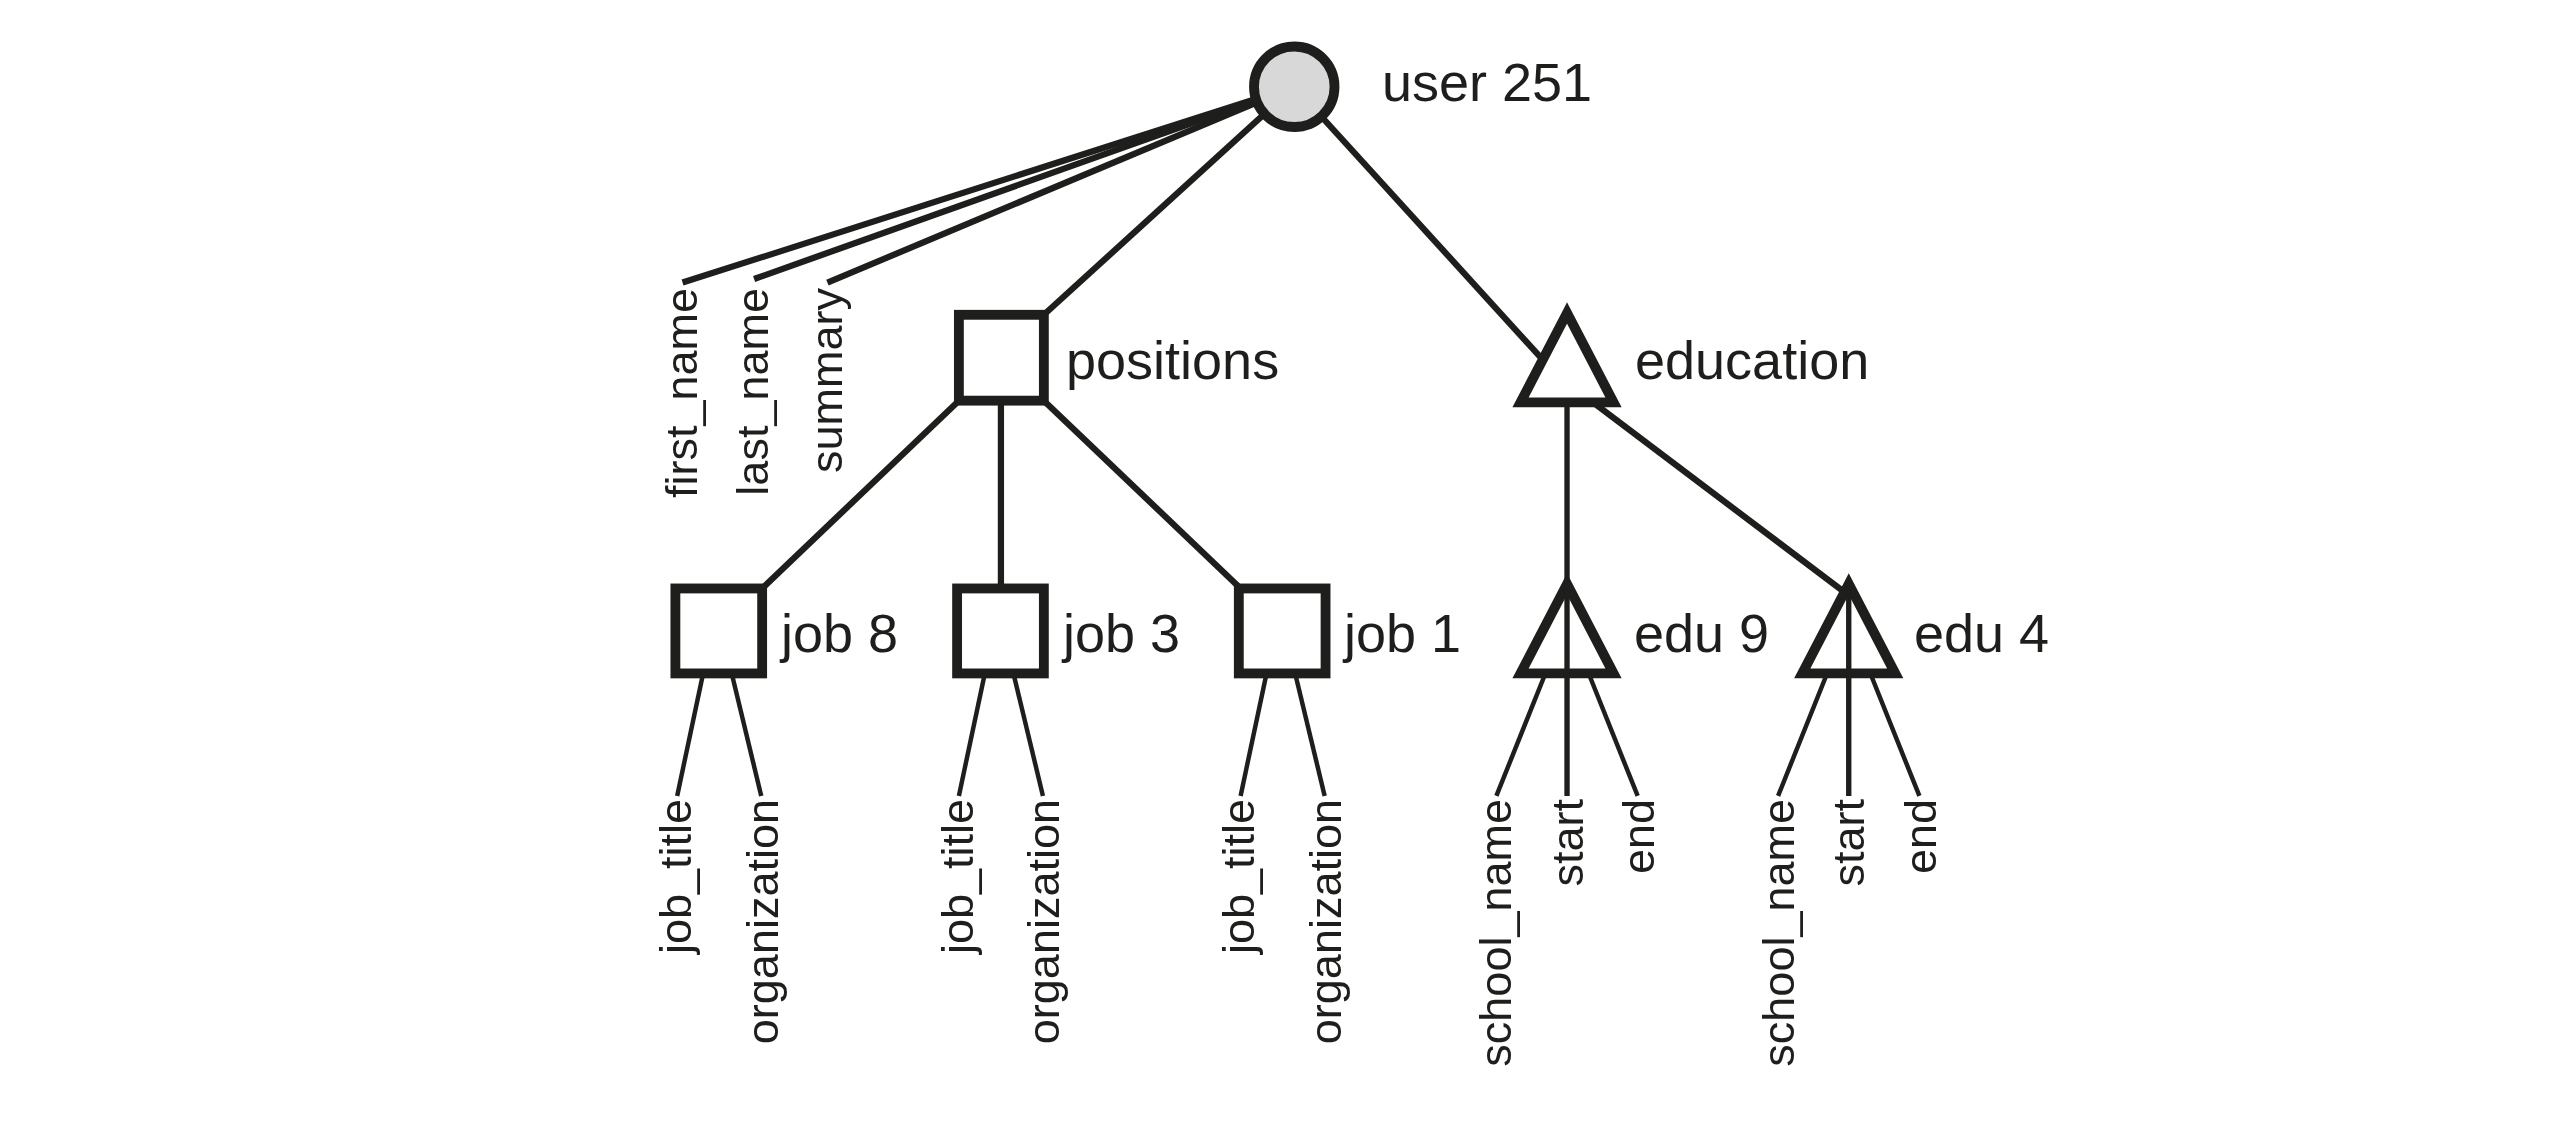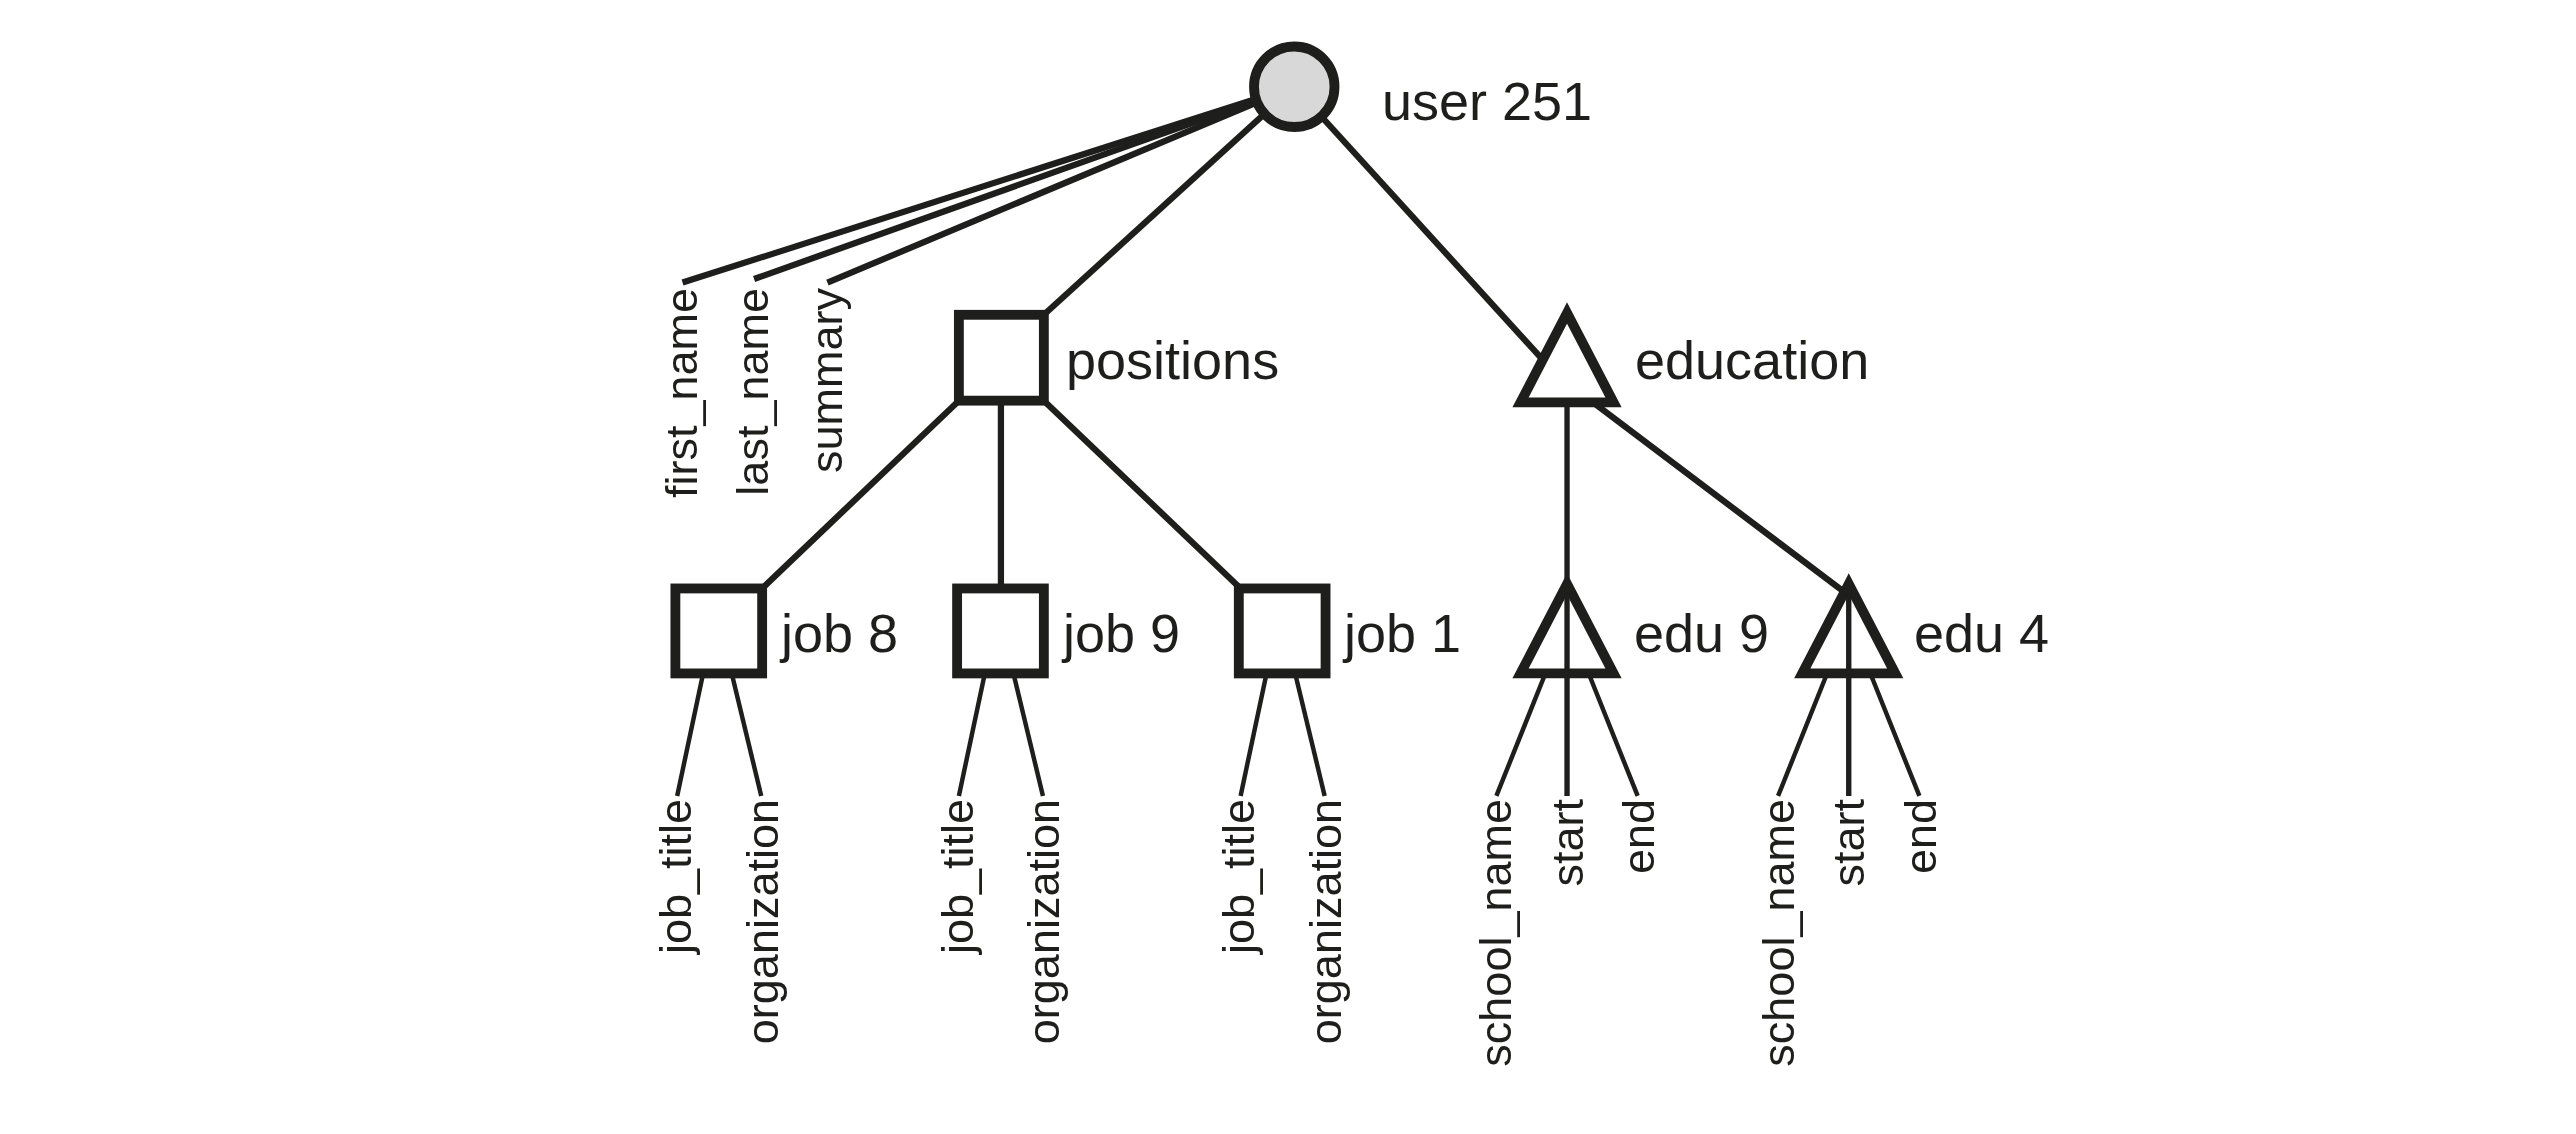--- a/index.html
+++ b/index.html
@@ -69,25 +69,25 @@
       <line class="edge" stroke-width="5" x1="1133" y1="753" x2="1166" y2="890"></line>
       <line class="edge" stroke-width="5" x1="1416" y1="753" x2="1387" y2="890"></line>
       <line class="edge" stroke-width="5" x1="1448" y1="753" x2="1481" y2="890"></line>
       <line class="edge" stroke-width="5" x1="1727" y1="755" x2="1673" y2="890"></line>
       <line class="edge" stroke-width="5" x1="1777" y1="755" x2="1831" y2="890"></line>
       <line class="edge" stroke-width="5" x1="2042" y1="755" x2="1988" y2="890"></line>
       <line class="edge" stroke-width="5" x1="2092" y1="755" x2="2146" y2="890"></line>
     </g>
   </svg>
 
-  <div class="nlabel" style="left:1382px;top:74px">user 251</div>
+  <div class="nlabel" style="left:1382px;top:55px">user 251</div>
   <div class="nlabel" style="left:1066px;top:333px">positions</div>
   <div class="nlabel" style="left:1635px;top:333px">education</div>
   <div class="nlabel" style="left:781px;top:606px">job 8</div>
-  <div class="nlabel" style="left:1063px;top:606px">job 9</div>
+  <div class="nlabel" style="left:1063px;top:606px">job 3</div>
   <div class="nlabel" style="left:1344px;top:606px">job 1</div>
   <div class="nlabel" style="left:1634px;top:606px">edu 9</div>
   <div class="nlabel" style="left:1914px;top:606px">edu 4</div>
 
   <div class="rlabel" style="left:659px;top:574px">first_name</div>
   <div class="rlabel" style="left:730px;top:574px">last_name</div>
   <div class="rlabel" style="left:804px;top:574px">summary</div>
 
   <div class="rlabel" style="left:653px;top:1085px">job_title</div>
   <div class="rlabel" style="left:740px;top:1085px">organization</div>

